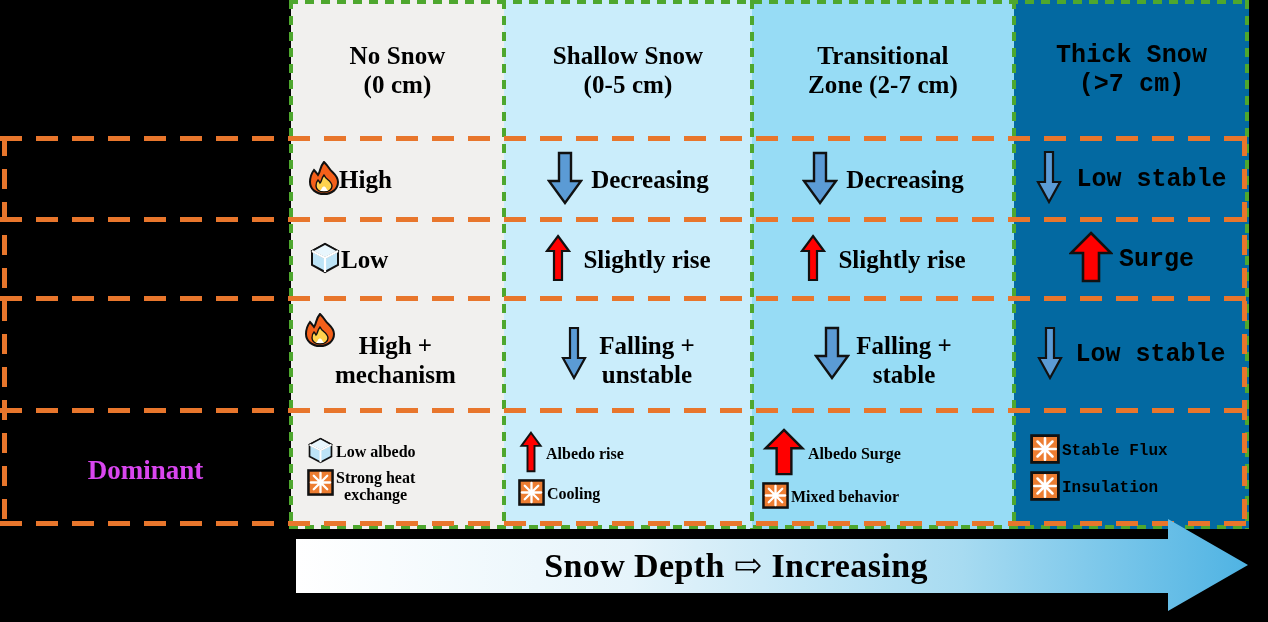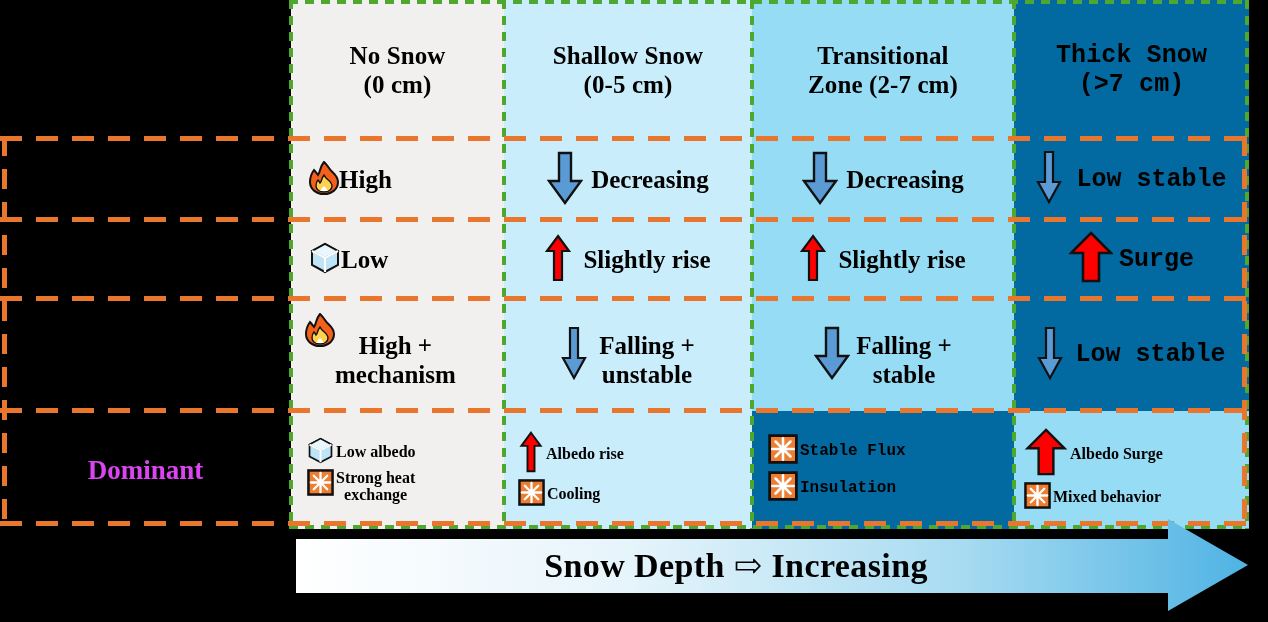--- a/index.html
+++ b/index.html
@@ -313,20 +313,44 @@
                 <g stroke="#fff" stroke-width="2.4" stroke-linecap="round">
                   <path d="M14 4v20M4 14h20M7 7l14 14M21 7 7 21"></path>
                 </g>
               </svg>
             </span>
             <span class="mtext">Cooling</span>
           </div>
         </div>
       </div>
 
+      <div class="cell c3" style="padding-left:10px">
+        <div class="mech">
+          <div class="mline">
+            <span class="ico">
+              <svg width="44" height="48" viewBox="0 0 44 52">
+                <path d="M22 2 42 22H30v28H14V22H2z" fill="#ff0000" stroke="#111" stroke-width="2.6" stroke-linejoin="miter"></path>
+              </svg>
+            </span>
+            <span class="mtext">Albedo Surge</span>
+          </div>
+          <div class="mline">
+            <span class="ico">
+              <svg width="27" height="27" viewBox="0 0 28 28">
+                <rect x="1.5" y="1.5" width="25" height="25" fill="#ed7d31" stroke="#111" stroke-width="2.6"></rect>
+                <g stroke="#fff" stroke-width="2.4" stroke-linecap="round">
+                  <path d="M14 4v20M4 14h20M7 7l14 14M21 7 7 21"></path>
+                </g>
+              </svg>
+            </span>
+            <span class="mtext">Mixed behavior</span>
+          </div>
+        </div>
+      </div>
+
       <div class="cell c4" style="padding-left:16px">
         <div class="mech">
           <div class="mline">
             <span class="ico">
               <svg width="30" height="30" viewBox="0 0 28 28">
                 <rect x="1.5" y="1.5" width="25" height="25" fill="#ed7d31" stroke="#111" stroke-width="2.6"></rect>
                 <g stroke="#fff" stroke-width="2.4" stroke-linecap="round">
                   <path d="M14 4v20M4 14h20M7 7l14 14M21 7 7 21"></path>
                 </g>
               </svg>
@@ -336,44 +360,20 @@
           <div class="mline">
             <span class="ico">
               <svg width="30" height="30" viewBox="0 0 28 28">
                 <rect x="1.5" y="1.5" width="25" height="25" fill="#ed7d31" stroke="#111" stroke-width="2.6"></rect>
                 <g stroke="#fff" stroke-width="2.4" stroke-linecap="round">
                   <path d="M14 4v20M4 14h20M7 7l14 14M21 7 7 21"></path>
                 </g>
               </svg>
             </span>
             <span class="mtext">Insulation</span>
-          </div>
-        </div>
-      </div>
-
-      <div class="cell c3" style="padding-left:10px">
-        <div class="mech">
-          <div class="mline">
-            <span class="ico">
-              <svg width="44" height="48" viewBox="0 0 44 52">
-                <path d="M22 2 42 22H30v28H14V22H2z" fill="#ff0000" stroke="#111" stroke-width="2.6" stroke-linejoin="miter"></path>
-              </svg>
-            </span>
-            <span class="mtext">Albedo Surge</span>
-          </div>
-          <div class="mline">
-            <span class="ico">
-              <svg width="27" height="27" viewBox="0 0 28 28">
-                <rect x="1.5" y="1.5" width="25" height="25" fill="#ed7d31" stroke="#111" stroke-width="2.6"></rect>
-                <g stroke="#fff" stroke-width="2.4" stroke-linecap="round">
-                  <path d="M14 4v20M4 14h20M7 7l14 14M21 7 7 21"></path>
-                </g>
-              </svg>
-            </span>
-            <span class="mtext">Mixed behavior</span>
           </div>
         </div>
       </div>
 
     </div>
 
     <div class="vgreen" style="left:289px;"></div>
     <div class="vgreen" style="left:502px;"></div>
     <div class="vgreen" style="left:750px;"></div>
     <div class="vgreen" style="left:1012px;"></div>

